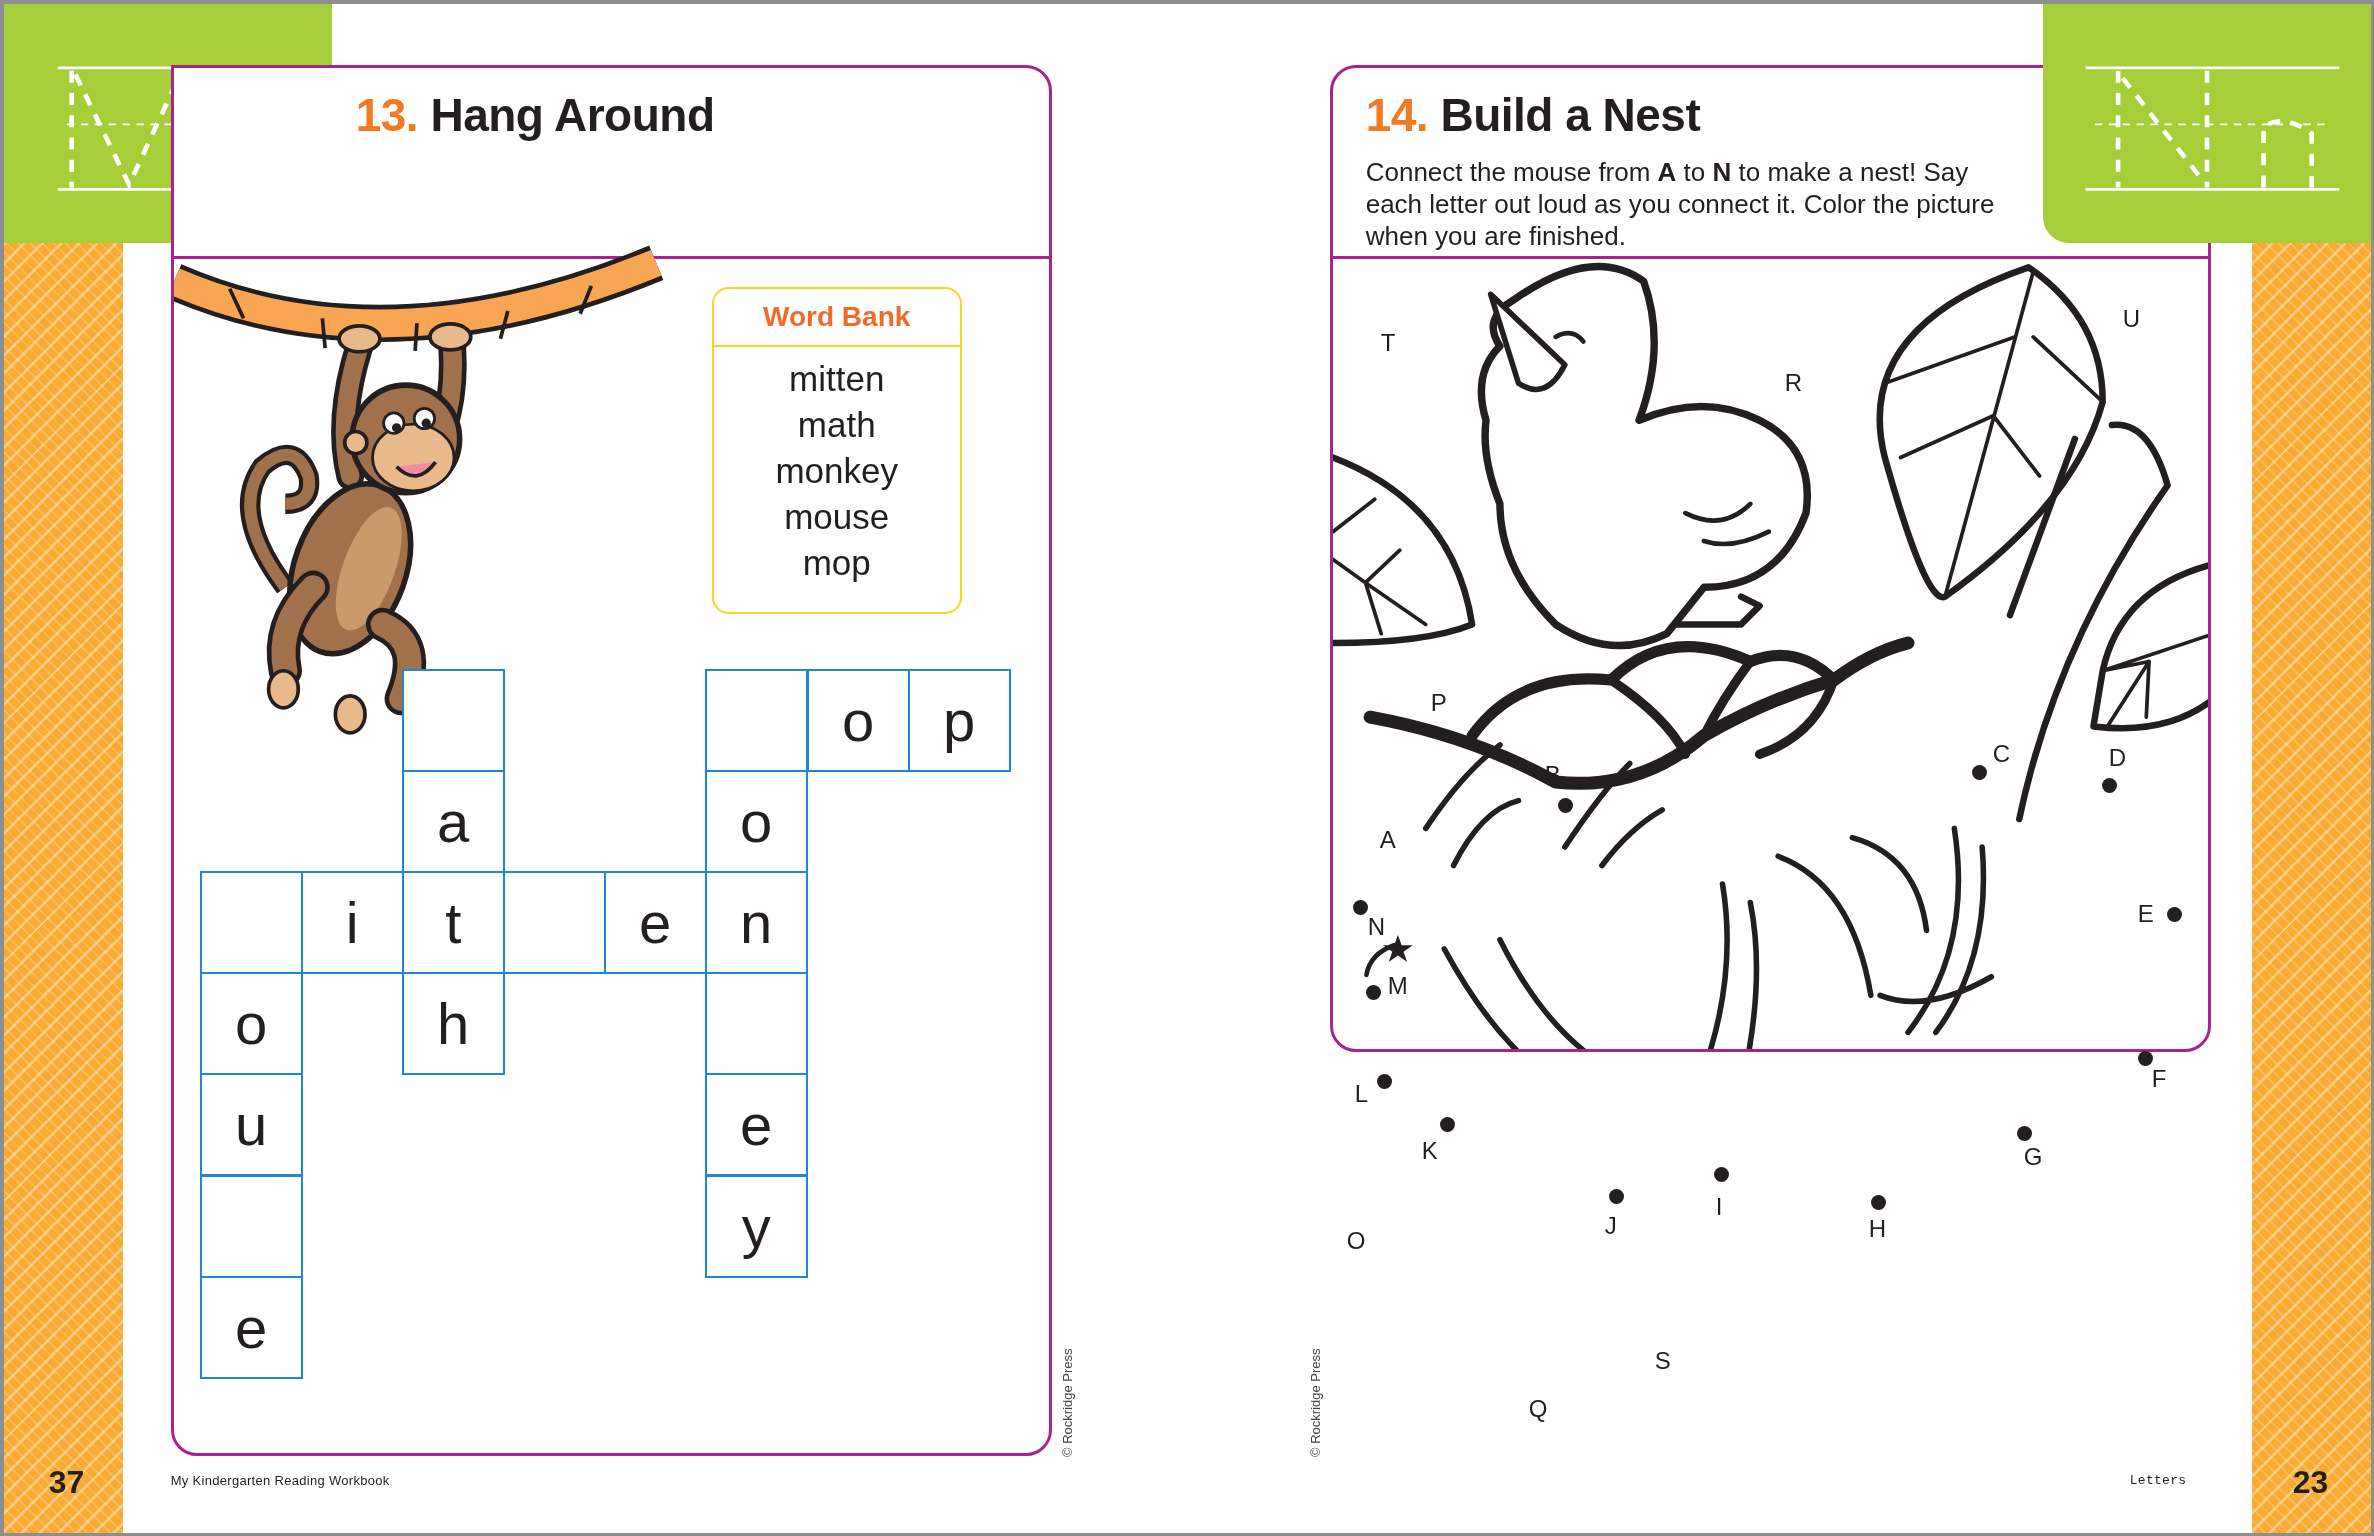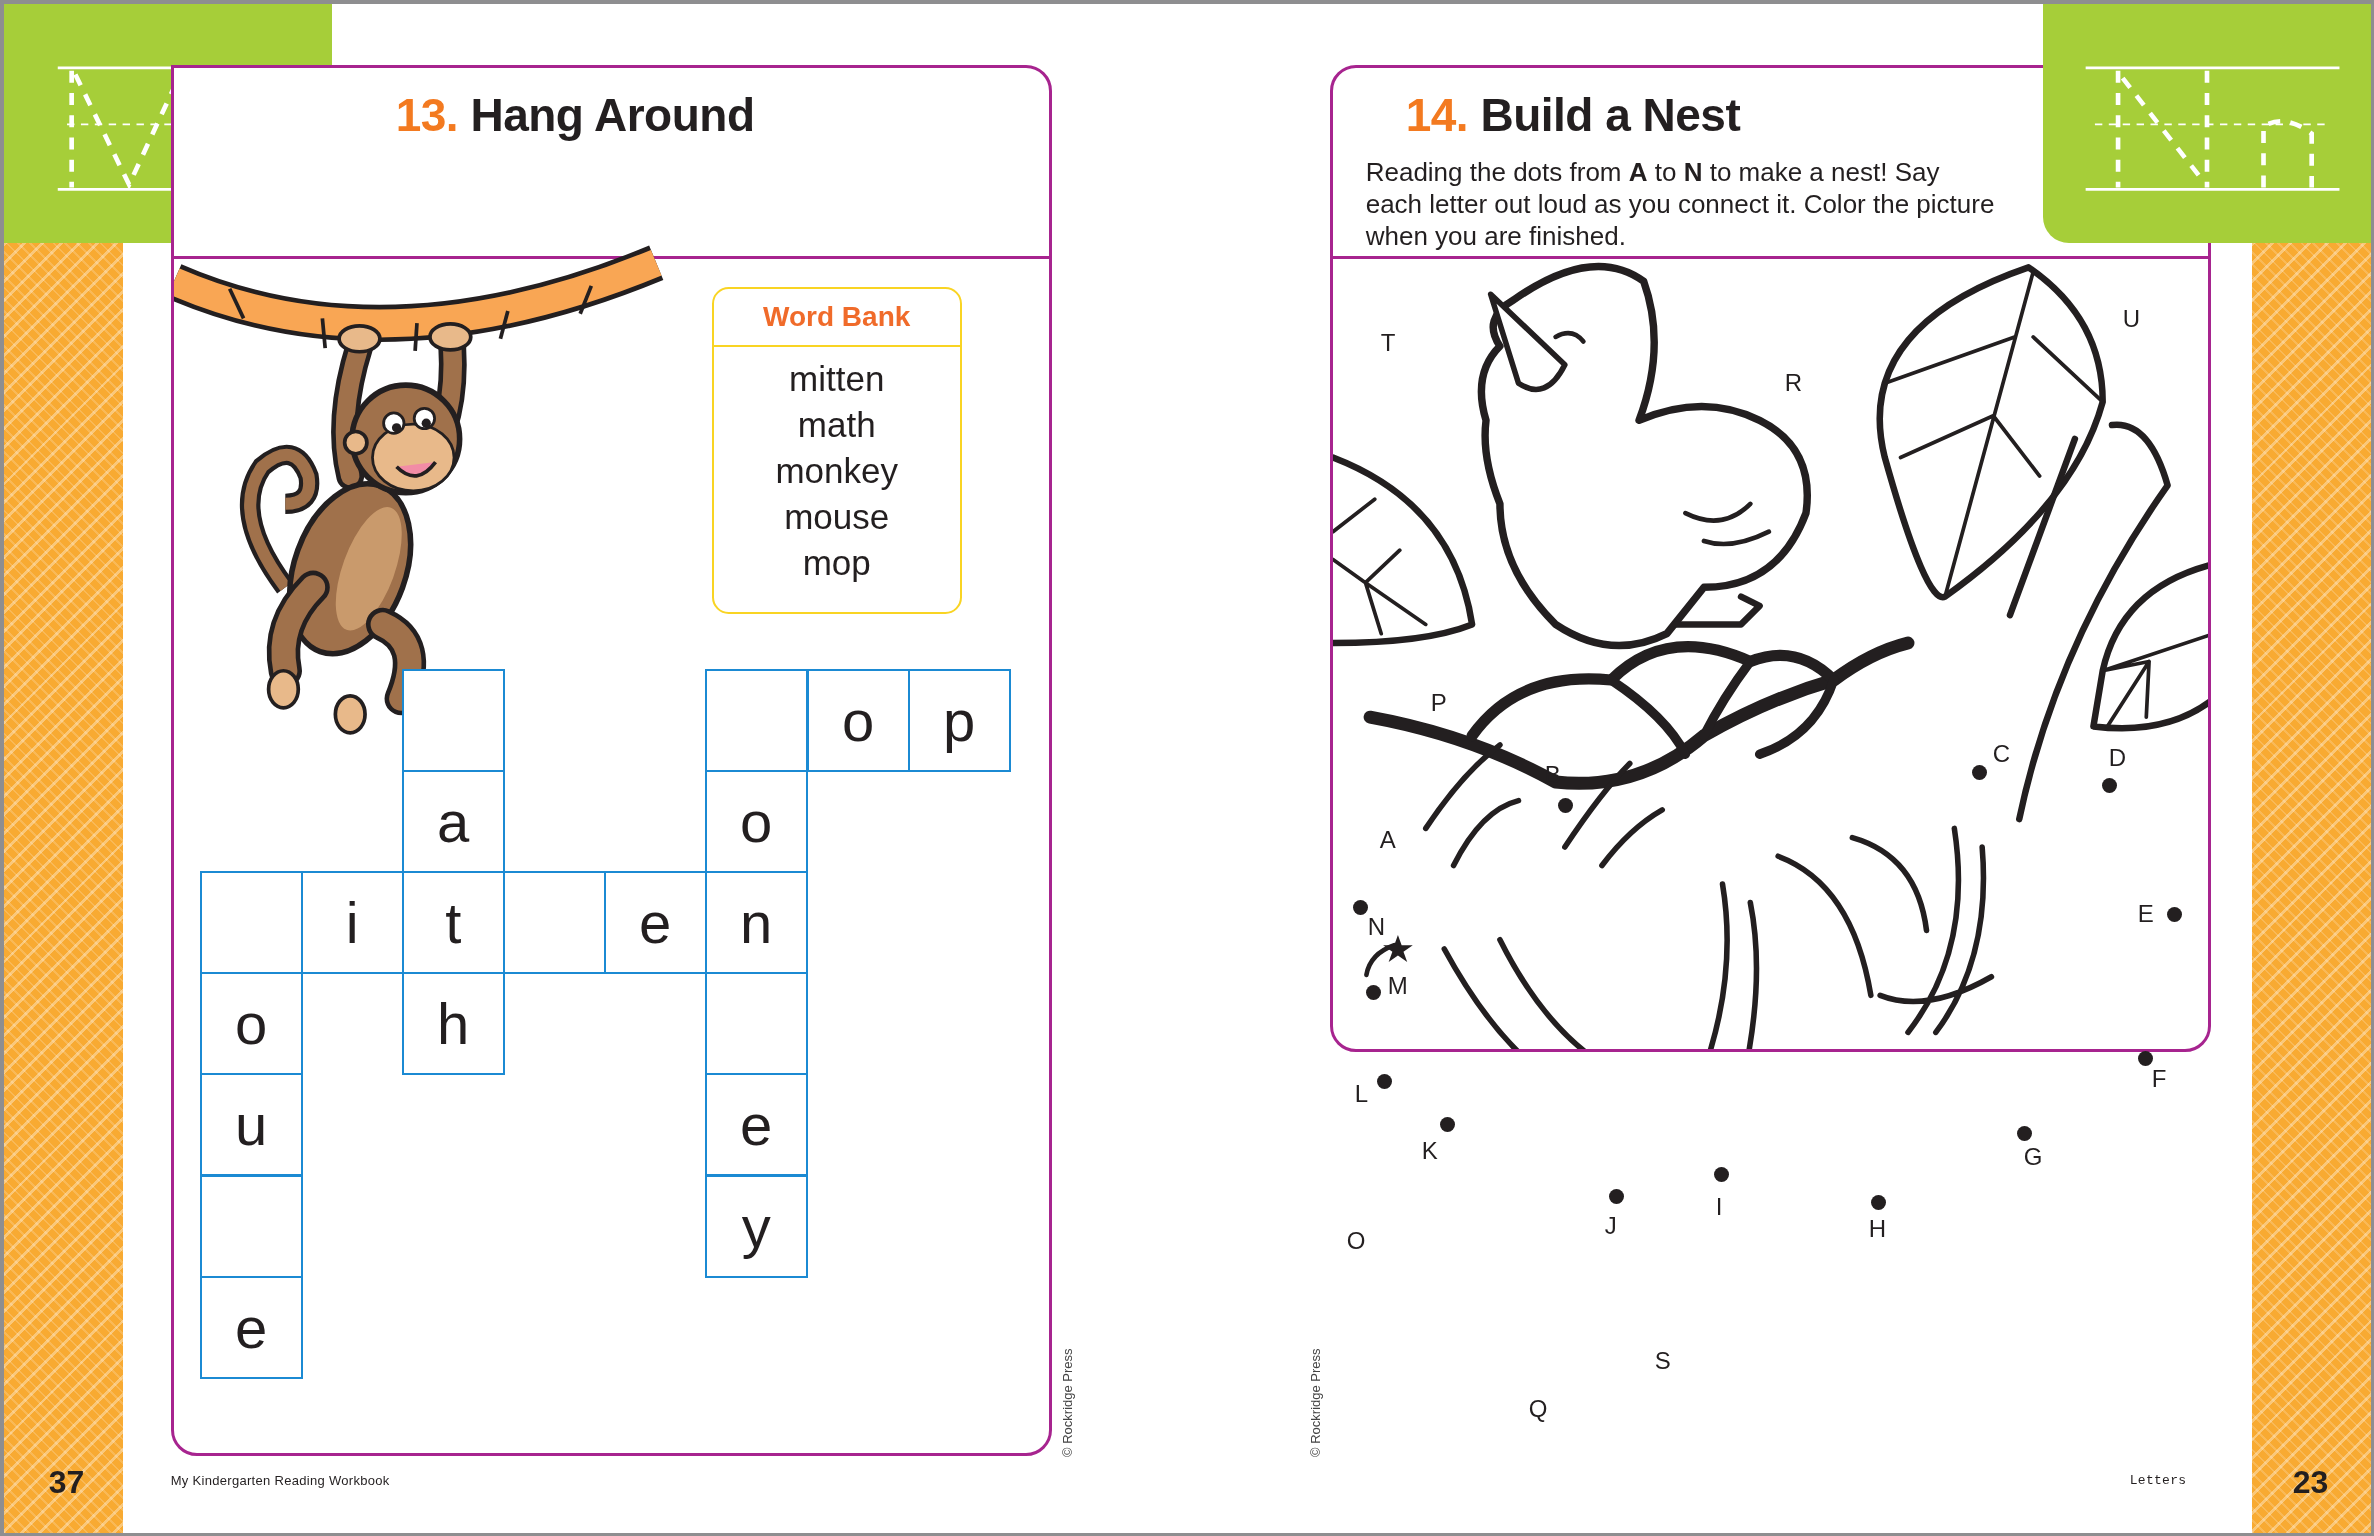--- a/index.html
+++ b/index.html
@@ -14,21 +14,21 @@
   .crayon.left { left: 0; }
   .crayon.right { right: 0; }
   .tab { position: absolute; top: 0; width: 328px; height: 239px; background: #a6ce39; }
   .tab.left { left: 0; border-bottom-right-radius: 26px; }
   .tab.right { right: 0; border-bottom-left-radius: 26px; }
   .tab svg { position: absolute; left: 0; top: 0; }
   .panel { position: absolute; border: 3.7px solid #a7248f; border-radius: 26px; background: #fff; overflow: hidden; }
   .panel-left { left: 167px; top: 61px; width: 881px; height: 1391px; border-top-left-radius: 0; }
   .panel-right { left: 1326px; top: 61px; width: 881px; height: 987px; border-top-right-radius: 0; }
   .panel-head { position: absolute; left: 0; right: 0; top: 0; height: 191px; border-bottom: 3.7px solid #a7248f; }
-  .title { position: absolute; top: 20.4px; font-size: 46px; font-weight: 700; white-space: nowrap; letter-spacing: -0.5px; margin-left: 40px; }
+  .title { position: absolute; top: 20.4px; font-size: 46px; font-weight: 700; white-space: nowrap; letter-spacing: -0.5px; }
   .title .num { color: #f37a20; }
   .instr { position: absolute; top: 88px; font-size: 26px; line-height: 32px; color: #231f20; }
   .instr b { font-weight: 700; }
   .wordbank { position: absolute; left: 538px; top: 219px; width: 250px; height: 327px; border: 2.8px solid #f9d423; border-radius: 16.7px; }
   .wb-head { height: 58px; border-bottom: 2.8px solid #f9d423; display: flex; align-items: center; justify-content: center; color: #f06b2a; font-size: 28px; font-weight: 700; }
   .wb-list { list-style: none; text-align: center; padding-top: 9.3px; }
   .wb-list li { font-size: 35px; line-height: 46px; color: #231f20; }
   .cell { position: absolute; width: 103px; height: 103px; border: 2.8px solid #1b8ad3; display: flex; align-items: center; justify-content: center; font-size: 58px; color: #231f20; background: #fff; }
   .copyright { position: absolute; font-size: 13px; color: #444; transform: rotate(-90deg); transform-origin: left top; white-space: nowrap; }
   .folio { position: absolute; top: 1460px; font-size: 32px; font-weight: 800; color: #231f20; }
@@ -148,21 +148,21 @@
   <div class="running" style="left:167px;">My Kindergarten Reading Workbook</div>
 
   <div class="crayon right"></div>
 
   <div class="panel panel-right">
     <div class="panel-head">
       <div class="title" style="left:33px;">
         <span class="num">14.</span>
         <span>Build a Nest</span>
       </div>
-      <div class="instr" style="left:33px; width:631px;"><span>Reading the dots from </span><b>A</b><span> to </span><b>N</b><span> to make a nest! Say each letter out loud as you connect it. Color the picture when you are finished.</span></div>
+      <div class="instr" style="left:33px; width:631px;"><span>Connect the mouse from </span><b>A</b><span> to </span><b>N</b><span> to make a nest! Say each letter out loud as you connect it. Color the picture when you are finished.</span></div>
     </div>
 
     <svg class="art" width="881" height="1391" viewBox="0 0 950 1500">
       <g stroke="#231f20" fill="none" stroke-linecap="round" stroke-linejoin="round">
 
         <path d="M750 215 Q 560 280 595 420 Q 640 580 660 570 Q 800 470 830 360 Q 830 270 750 215 Z" stroke-width="7" fill="#fff"></path>
         <path d="M755 220 L 660 570 M 735 290 L 595 340 M 755 290 L 830 360 M 712 375 L 612 420 M 712 375 L 762 440" stroke-width="4"></path>
 
         <path d="M840 385 Q 880 380 900 450 Q 780 620 740 810 M 800 400 L 730 590" stroke-width="7"></path>
 

